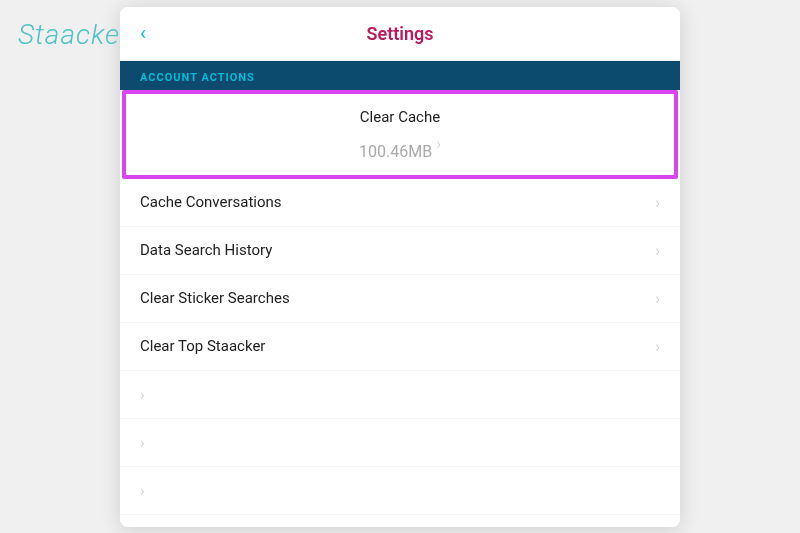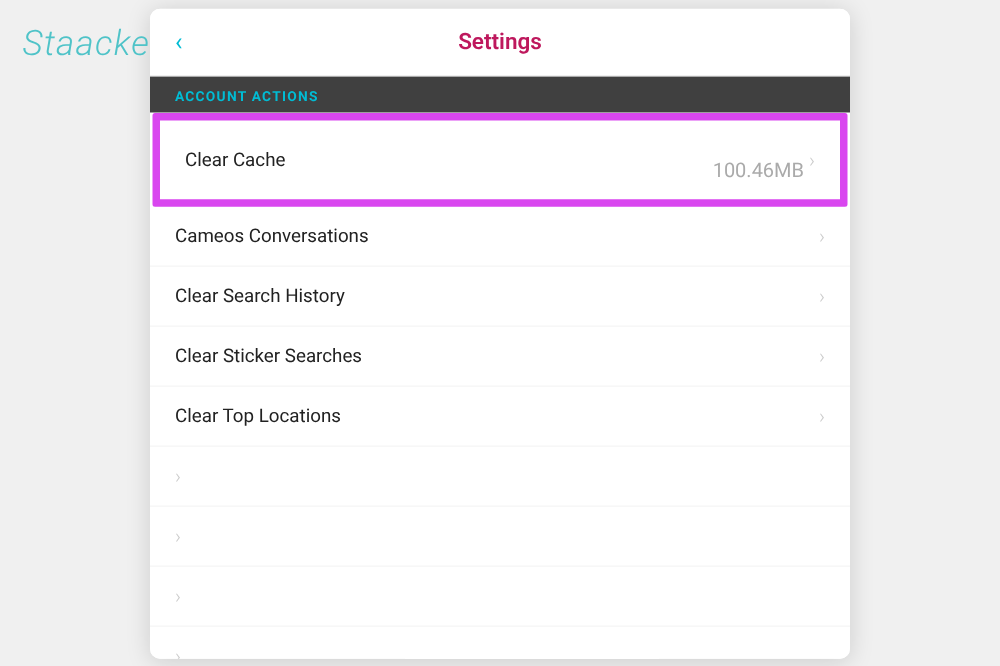--- a/index.html
+++ b/index.html
@@ -60,42 +60,43 @@
       font-size: 18px;
       font-weight: 600;
     }
 
     .section-label {
       padding: 10px 20px 6px 20px;
       font-size: 11px;
       font-weight: 700;
       color: #00bcd4;
       letter-spacing: 1px;
-      background: #404040;
+      background: #0c4a6e;
     }
 
     .settings-list {
       flex: 1;
       overflow-y: auto;
       background: #fff;
     }
 
     .settings-item {
       display: flex;
       align-items: center;
       justify-content: space-between;
       padding: 14px 20px;
       border-bottom: 1px solid #f5f5f5;
       cursor: pointer;
     }
 
     .settings-item.highlighted {
-      border: 6px solid #d946ef;
+      border: 4px solid #d946ef;
       margin: 0 2px;
       border-radius: 2px;
+      flex-direction: column;
     }
 
     .item-left {
       display: flex;
       align-items: center;
       gap: 8px;
     }
 
     .item-label {
       font-size: 15px;
@@ -139,45 +140,45 @@
         <div class="item-left">
           <span class="item-label">Clear Cache</span>
         </div>
         <div class="item-right">
           <span class="item-value">100.46MB</span>
           <span class="chevron">›</span>
         </div>
       </div>
       <div class="settings-item">
         <div class="item-left">
-          <span class="item-label">Cameos Conversations</span>
-        </div>
-        <div class="item-right">
-          <span class="chevron">›</span>
-        </div>
-      </div>
-      <div class="settings-item">
-        <div class="item-left">
-          <span class="item-label">Clear Search History</span>
+          <span class="item-label">Cache Conversations</span>
+        </div>
+        <div class="item-right">
+          <span class="chevron">›</span>
+        </div>
+      </div>
+      <div class="settings-item">
+        <div class="item-left">
+          <span class="item-label">Data Search History</span>
         </div>
         <div class="item-right">
           <span class="chevron">›</span>
         </div>
       </div>
       <div class="settings-item">
         <div class="item-left">
           <span class="item-label">Clear Sticker Searches</span>
         </div>
         <div class="item-right">
           <span class="chevron">›</span>
         </div>
       </div>
       <div class="settings-item">
         <div class="item-left">
-          <span class="item-label">Clear Top Locations</span>
+          <span class="item-label">Clear Top Staacker</span>
         </div>
         <div class="item-right">
           <span class="chevron">›</span>
         </div>
       </div>
       <div class="settings-item">
         <div class="item-right">
           <span class="chevron">›</span>
         </div>
       </div>

